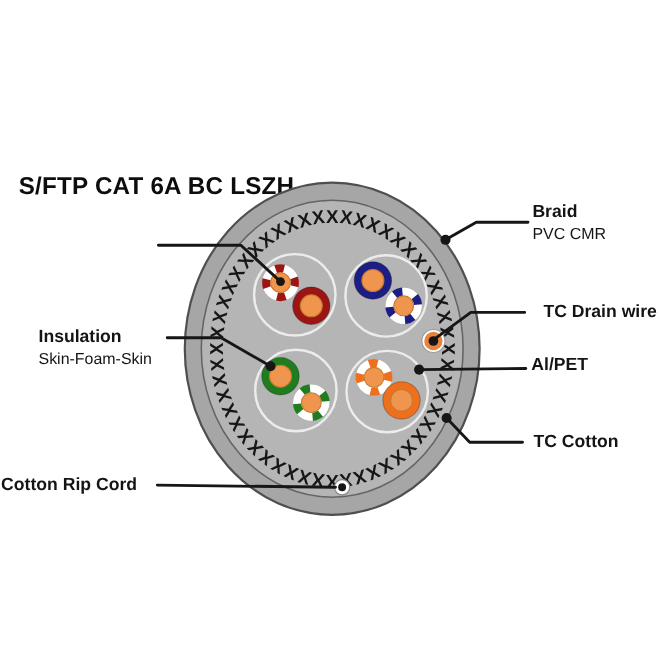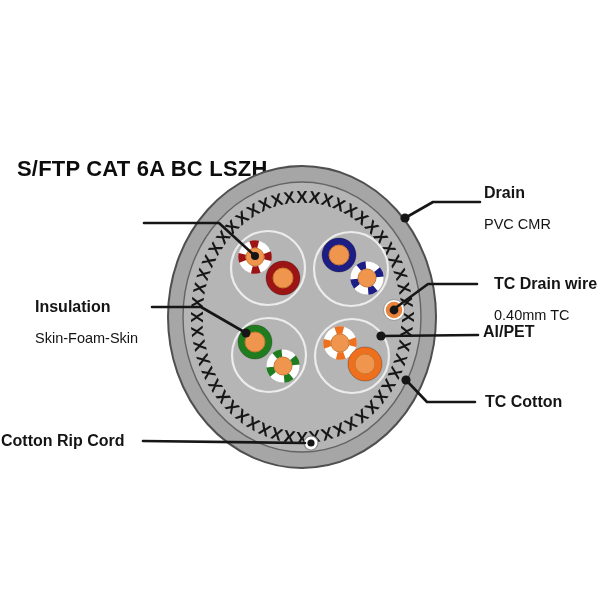--- a/index.html
+++ b/index.html
@@ -1,21 +1,21 @@
 <!DOCTYPE html>
 <html><head>
 <meta charset="utf-8">
 <style>
   html,body{margin:0;padding:0;background:#ffffff;}
   body{width:600px;height:600px;font-family:"Liberation Sans",sans-serif;}
   .stage{position:relative;width:600px;height:600px;overflow:hidden;background:#ffffff;}
   .title{position:absolute;left:17px;top:124px;font-size:22px;font-weight:bold;color:#0d0d0d;letter-spacing:.2px;white-space:nowrap;margin-top:32px;}
   .label{position:absolute;color:#141414;white-space:nowrap;}
   .lname{font-size:16px;font-weight:bold;line-height:15px;}
-  .ldetail{font-size:14.5px;line-height:15px;margin-top:17px;}
+  .ldetail{font-size:14.5px;line-height:15px;margin-top:6px;}
   svg.diagram{position:absolute;left:0;top:0;}
   #braid-ring text{font:bold 17px "Liberation Sans",sans-serif;}
 </style>
 </head>
 <body>
 
 <div class="stage">
 
   <div class="title">S/FTP CAT 6A BC LSZH</div>
 
@@ -158,27 +158,26 @@
   <div class="label" style="left:35px;top:299px">
     <div class="lname">Insulation</div>
     <div class="ldetail">Skin-Foam-Skin</div>
   </div>
 
   <div class="label" style="left:1px;top:433px">
     <div class="lname">Cotton Rip Cord</div>
   </div>
 
   <div class="label" style="left:484px;top:185px">
-    <div class="lname">Drain</div>
+    <div class="lname">Braid</div>
     <div class="ldetail">PVC CMR</div>
   </div>
 
   <div class="label" style="left:494px;top:276px">
     <div class="lname">TC Drain wire</div>
-    <div class="ldetail">0.40mm TC</div>
   </div>
 
   <div class="label" style="left:483px;top:324px">
     <div class="lname">Al/PET</div>
   </div>
 
   <div class="label" style="left:485px;top:394px">
     <div class="lname">TC Cotton</div>
   </div>
 

